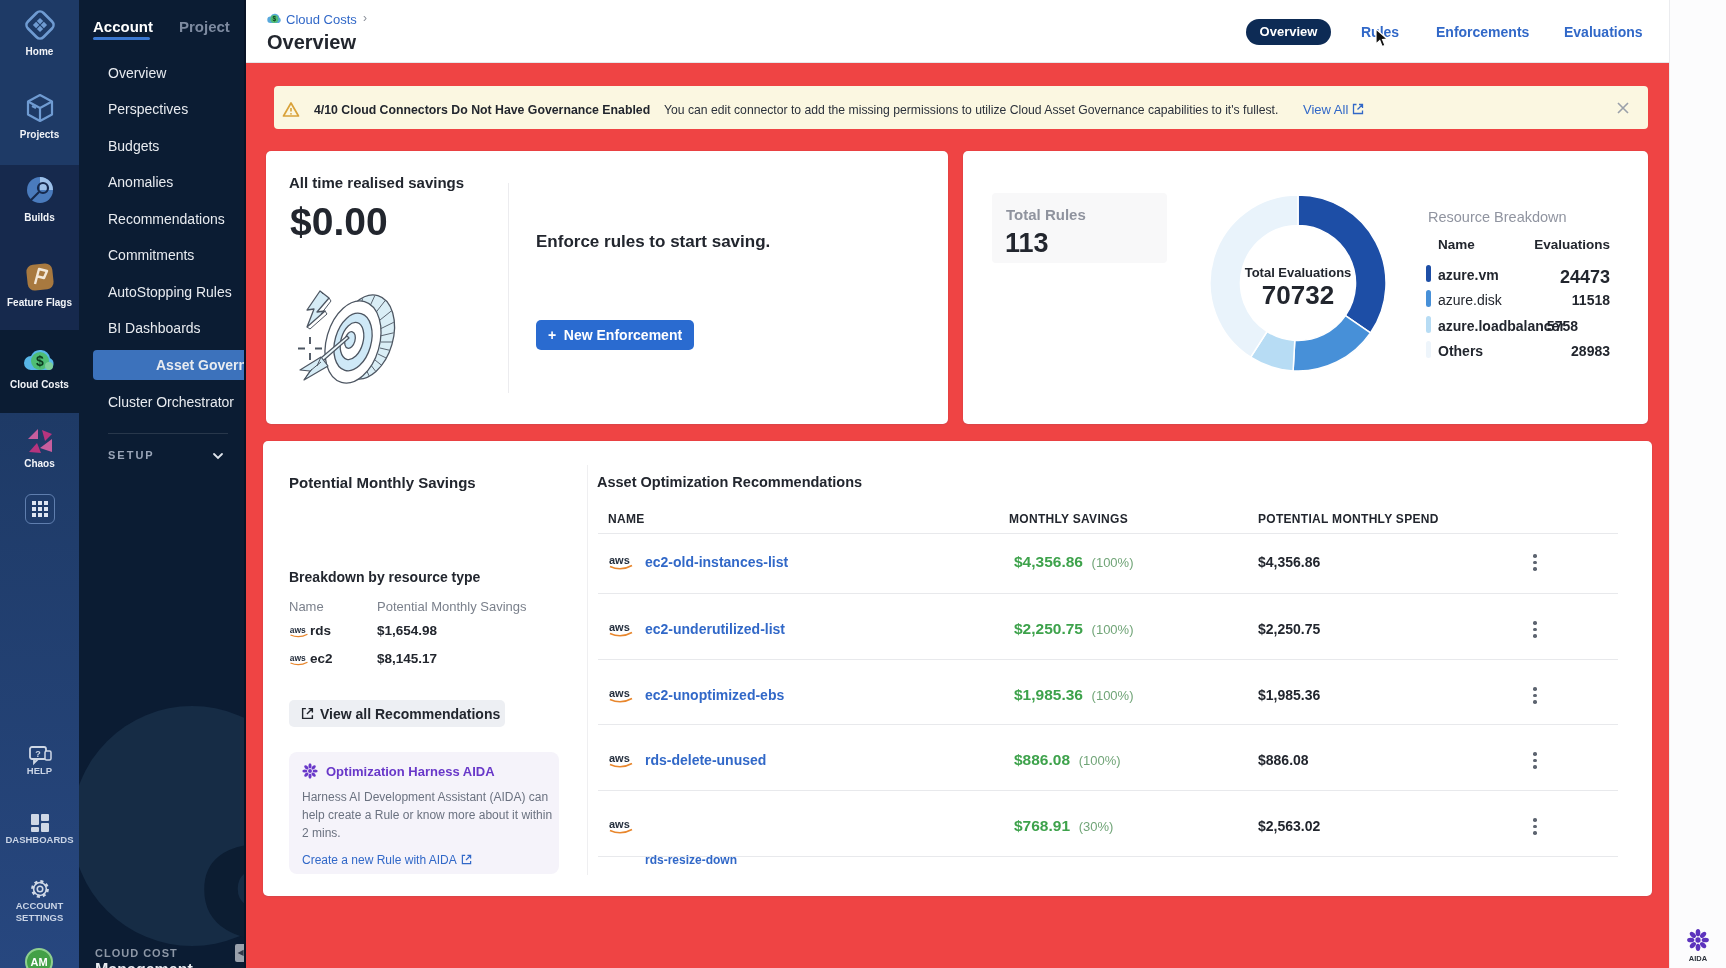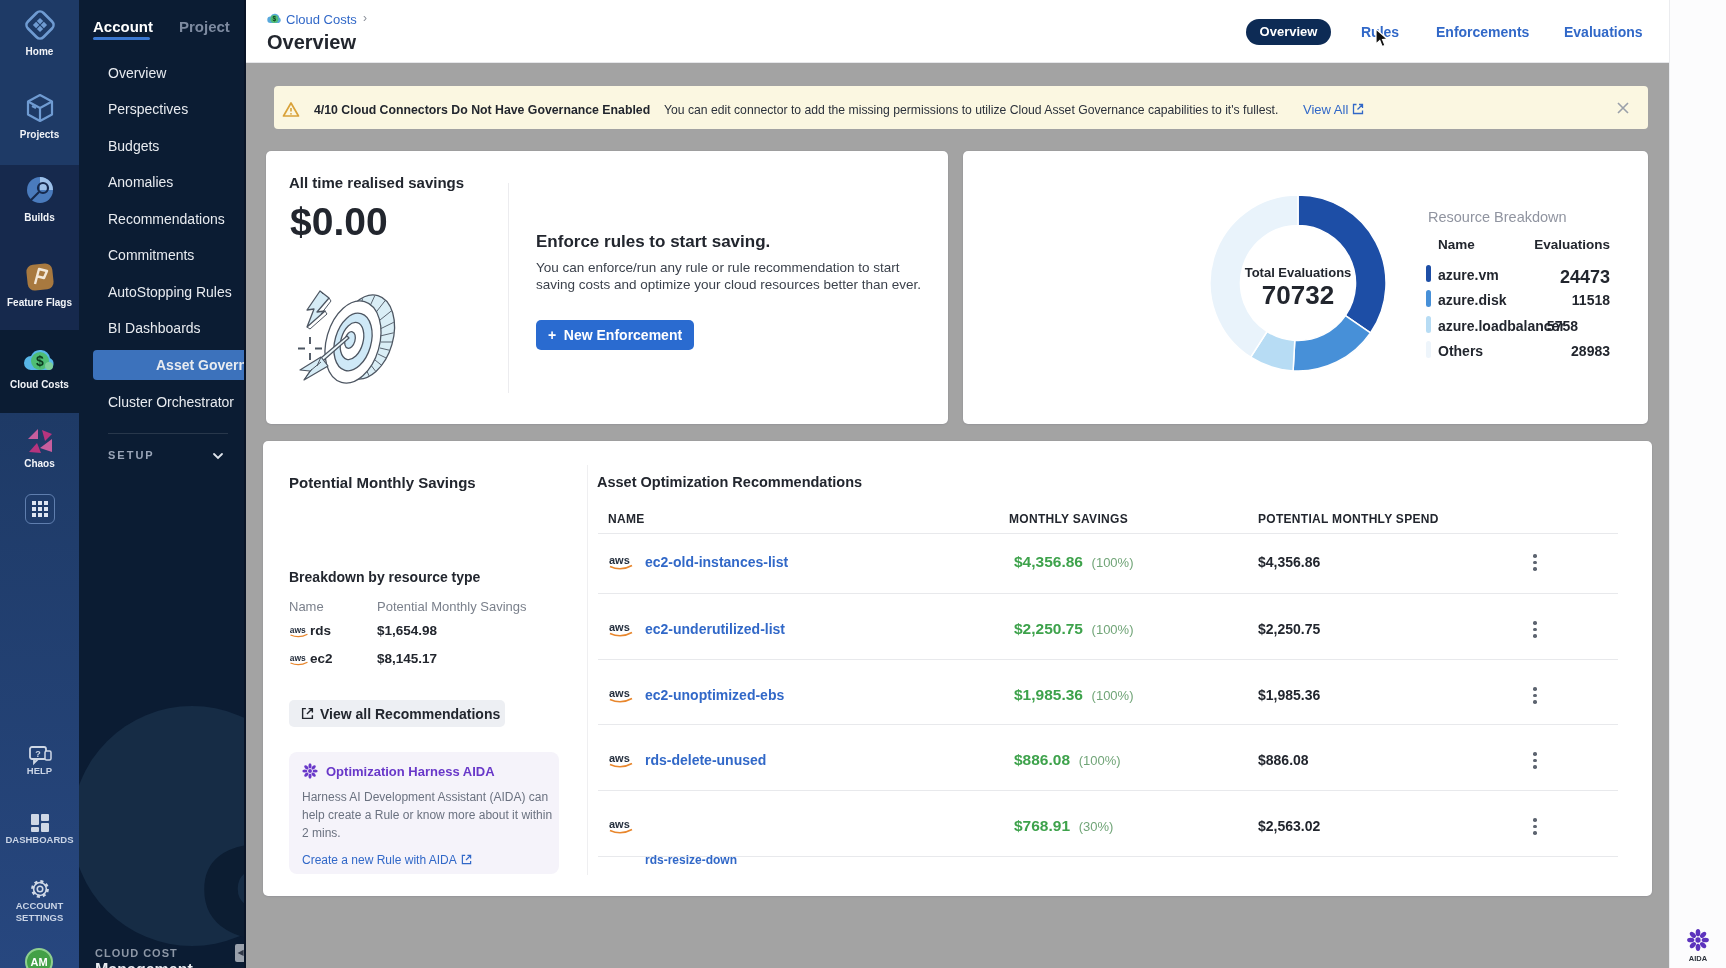--- a/index.html
+++ b/index.html
@@ -15,21 +15,21 @@
 
 
 #panel { position:absolute; left:79px; top:0; width:167px; height:968px; background:#0b1c33; overflow:hidden; border-right:2px solid #091427; }
 .pitem { position:absolute; left:29px; color:#e8ebf0; font-size:14px; font-weight:500; white-space:nowrap; }
 
 
 
 #header { position:absolute; left:246px; top:0; width:1480px; height:63px; background:#fff; border-bottom:1px solid #e6e7ea; }
 
 
-#main { position:absolute; left:246px; top:63px; width:1480px; height:905px; background:#a3a3a3; }
+#main { position:absolute; left:246px; top:63px; width:1480px; height:905px; background:#ef4444; }
 .card { position:absolute; background:#fff; border-radius:5px; box-shadow:0 0 1px rgba(40,41,61,.2), 0 1px 2px rgba(96,97,112,.12); }
 .glab { color:#8f939e; font-weight:bold; }
 .dark { color:#22262e; }
 .blue { color:#3168c8; }
 .green { color:#3da24b; }
 .rline { position:absolute; left:335px; width:1020px; height:1px; background:#e8e9ec; }
 .kebab { position:absolute; left:1270px; }
 .kebab i { display:block; width:3.5px; height:3.5px; border-radius:50%; background:#5d6470; margin-bottom:3px; }
 </style>
 </head>
@@ -191,21 +191,20 @@
       <svg class="abs" style="left:1339px;top:12px;" width="20" height="20" viewBox="0 0 20 20">
           <path d="M5 5 L15 15 M15 5 L5 15" stroke="#9aa0aa" stroke-width="1.6"></path>
         </svg>
     </div>
 
     <div class="card" style="left:20px;top:88px;width:682px;height:273px;">
       <div class="abs dark" style="left:23px;top:23px;font-size:15px;font-weight:bold;">All time realised savings</div>
       <div class="abs dark" style="left:24px;top:49px;font-size:39px;font-weight:bold;">$0.00</div>
       <div class="abs" style="left:242px;top:32px;width:1px;height:210px;background:#ececef;"></div>
       <div class="abs dark" style="left:270px;top:81px;font-size:17px;font-weight:bold;">Enforce rules to start saving.</div>
-      <div class="abs" style="left:270px;top:108px;width:390px;font-size:13.5px;line-height:17px;color:#3c424c;">You can enforce/run any rule or rule recommendation to start saving costs and optimize your cloud resources better than ever.</div>
       <div class="abs" style="left:270px;top:169px;width:158px;height:30px;background:#2a6bd0;border-radius:5px;color:#fff;font-size:14px;font-weight:bold;text-align:center;line-height:30px;">+&nbsp; New Enforcement</div>
 
       <svg class="abs" style="left:24px;top:134px;" width="130" height="115" viewBox="0 0 130 115">
         <g stroke="#4d5662" stroke-width="1.3" fill="none" stroke-linejoin="round">
           <path d="M30 6 L17 25 L24 24 L17 42 L35 26 L27 27 L39 13 Z" fill="#d6ecf6"></path>
           <path d="M30 6 L33 9 M39 13 L41 16 L31 29 M35 26 L37 29 L20 44 L17 42" stroke-width="1"></path>
           <path d="M20 52 L20 59 M20 68 L20 75 M8 63.5 L15 63.5 M25 63.5 L32 63.5" stroke-width="1.9"></path>
         </g>
         <g stroke="#4d5662" stroke-width="1.3">
           <ellipse cx="76" cy="52" rx="27" ry="43" fill="#daeef6" transform="rotate(16 76 52)"></ellipse>
@@ -224,36 +223,40 @@
         </g>
         <g stroke="#4d5662" stroke-width="1.2" stroke-linejoin="round">
           <path d="M59 53 L27 81 L25 78 L57 51 Z" fill="#eef8fb"></path>
           <path d="M31 72 L10 85 L20 86 L14 95 L38 81 Z" fill="#d6ecf6"></path>
           <path d="M31 72 L27 81 M20 86 L31 77 M14 95 L22 84" stroke-width="1" fill="none"></path>
         </g>
       </svg>
     </div>
 
     <div class="card" style="left:717px;top:88px;width:685px;height:273px;">
+      <div class="abs" style="left:29px;top:42px;width:175px;height:70px;background:#f8f8f9;border-radius:4px;">
+        <div class="abs glab" style="left:14px;top:13px;font-size:15px;">Total Rules</div>
+        <div class="abs dark" style="left:13px;top:35px;font-size:27px;font-weight:bold;">113</div>
+      </div>
       <svg class="abs" style="left:247px;top:44px;" width="176" height="176" viewBox="0 0 176 176">
         <path d="M88.0 0.0 A88 88 0 0 1 160.5 137.9 L135.4 120.6 A57.5 57.5 0 0 0 88.0 30.5 Z" fill="#1d4ea6" stroke="#fff" stroke-width="1.5"></path>
         <path d="M160.5 137.9 A88 88 0 0 1 83.1 175.9 L84.8 145.4 A57.5 57.5 0 0 0 135.4 120.6 Z" fill="#4790d8" stroke="#fff" stroke-width="1.5"></path>
         <path d="M83.1 175.9 A88 88 0 0 1 40.7 162.2 L57.1 136.5 A57.5 57.5 0 0 0 84.8 145.4 Z" fill="#b7dcf4" stroke="#fff" stroke-width="1.5"></path>
         <path d="M40.7 162.2 A88 88 0 0 1 88.0 0.0 L88.0 30.5 A57.5 57.5 0 0 0 57.1 136.5 Z" fill="#e9f3fb" stroke="#fff" stroke-width="1.5"></path>
       </svg>
       <div class="abs dark" style="left:247px;top:114px;width:176px;text-align:center;font-size:13px;font-weight:bold;">Total Evaluations</div>
       <div class="abs dark" style="left:247px;top:129px;width:176px;text-align:center;font-size:26px;font-weight:bold;">70732</div>
       <div class="abs glab" style="left:465px;top:58px;font-size:14.5px;font-weight:normal;color:#9094a0;">Resource Breakdown</div>
       <div class="abs dark" style="left:475px;top:86px;font-size:13.5px;font-weight:bold;">Name</div>
       <div class="abs dark" style="left:560px;top:86px;width:87px;text-align:right;font-size:13.5px;font-weight:bold;">Evaluations</div>
       <div class="abs" style="left:463px;top:114px;width:5px;height:17px;border-radius:3px;background:#1d4ea6;"></div>
       <div class="abs dark" style="left:475px;top:116px;font-size:14px;font-weight:bold;">azure.vm</div>
       <div class="abs dark" style="left:560px;top:116px;width:87px;text-align:right;font-size:18px;font-weight:bold;">24473</div>
       <div class="abs" style="left:463px;top:139px;width:5px;height:17px;border-radius:3px;background:#4790d8;"></div>
-      <div class="abs dark" style="left:475px;top:141px;font-size:14px;font-weight:bold;">azure.disk</div>
+      <div class="abs dark" style="left:475px;top:141px;font-size:14px;font-weight:normal;">azure.disk</div>
       <div class="abs dark" style="left:560px;top:141px;width:87px;text-align:right;font-size:14px;font-weight:bold;">11518</div>
       <div class="abs" style="left:463px;top:165px;width:5px;height:17px;border-radius:3px;background:#b7dcf4;"></div>
       <div class="abs dark" style="left:475px;top:167px;font-size:14px;font-weight:bold;">azure.loadbalancer</div>
       <div class="abs dark" style="left:528px;top:167px;width:87px;text-align:right;font-size:14px;font-weight:bold;">5758</div>
       <div class="abs" style="left:463px;top:190px;width:5px;height:17px;border-radius:3px;background:#eef5fb;"></div>
       <div class="abs dark" style="left:475px;top:192px;font-size:14px;font-weight:bold;">Others</div>
       <div class="abs dark" style="left:560px;top:192px;width:87px;text-align:right;font-size:14px;font-weight:bold;">28983</div>
     </div>
 
     <div class="card" style="left:17px;top:378px;width:1389px;height:455px;">

